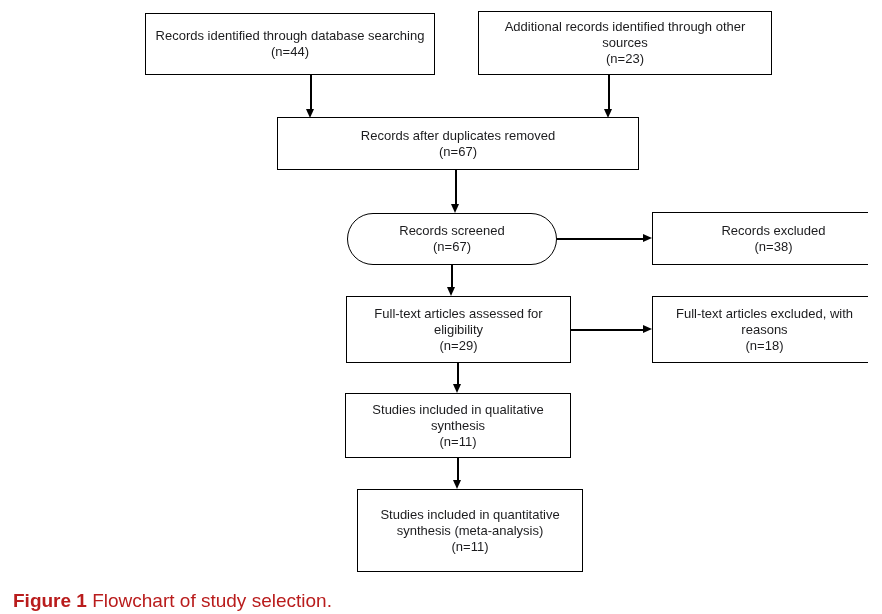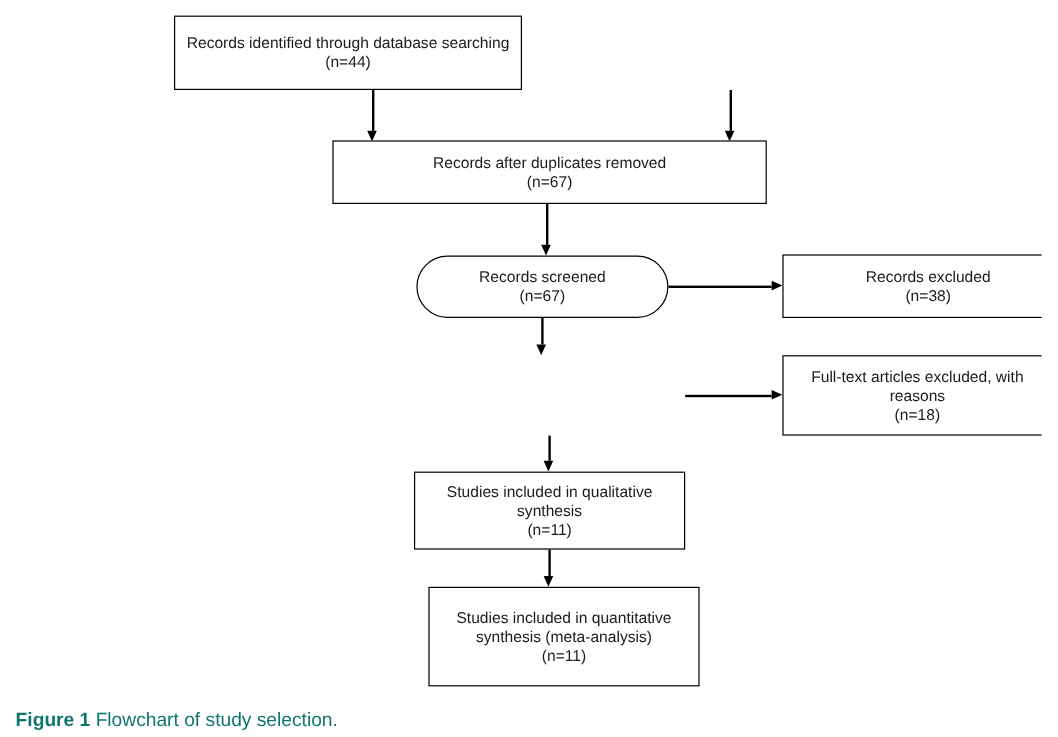--- a/index.html
+++ b/index.html
@@ -61,55 +61,61 @@
     width: 0;
     height: 0;
     border-top: 4.5px solid transparent;
     border-bottom: 4.5px solid transparent;
     border-left: 9px solid #000000;
   }
   .caption {
     position: absolute;
     left: 13px;
     top: 593px;
-    font-size: 16px;
+    font-size: 19px;
     line-height: 16px;
-    color: #0f766e;
+    color: #b91c1c;
   }
   .caption-label {
     font-weight: bold;
   }
 </style>
 </head>
 <body>
 
 <div class="canvas">
 
   <div class="box" style="left:145px; top:13px; width:290px; height:62px;">Records identified through database searching
 (n=44)</div>
 
+  <div class="box" style="left:478px; top:11px; width:294px; height:64px;">Additional records identified through other
+sources
+(n=23)</div>
 
   <div class="varrow" style="left:310px; top:75px; height:34px;"></div>
   <div class="varrow" style="left:608px; top:75px; height:34px;"></div>
 
   <div class="box" style="left:277px; top:117px; width:362px; height:53px;text-align:center;">Records after duplicates removed
 (n=67)</div>
 
   <div class="varrow" style="left:455px; top:170px; height:34px;"></div>
 
   <div class="box" style="left:347px; top:213px; width:210px; height:52px;border-radius:26px;">Records screened
 (n=67)</div>
 
   <div class="harrow" style="left:557px; top:238px; width:86px;"></div>
 
   <div class="box" style="left:652px; top:212px; width:225px; height:53px;padding-left:24px;">Records excluded
 (n=38)</div>
 
   <div class="varrow" style="left:451px; top:265px; height:22px;"></div>
 
+  <div class="box" style="left:346px; top:296px; width:225px; height:67px;">Full-text articles assessed for
+eligibility
+(n=29)</div>
 
   <div class="harrow" style="left:571px; top:329px; width:72px;"></div>
 
   <div class="box" style="left:652px; top:296px; width:225px; height:67px;">Full-text articles excluded, with
 reasons
 (n=18)</div>
 
   <div class="varrow" style="left:457px; top:363px; height:21px;"></div>
 
   <div class="box" style="left:345px; top:393px; width:226px; height:65px;">Studies included in qualitative

